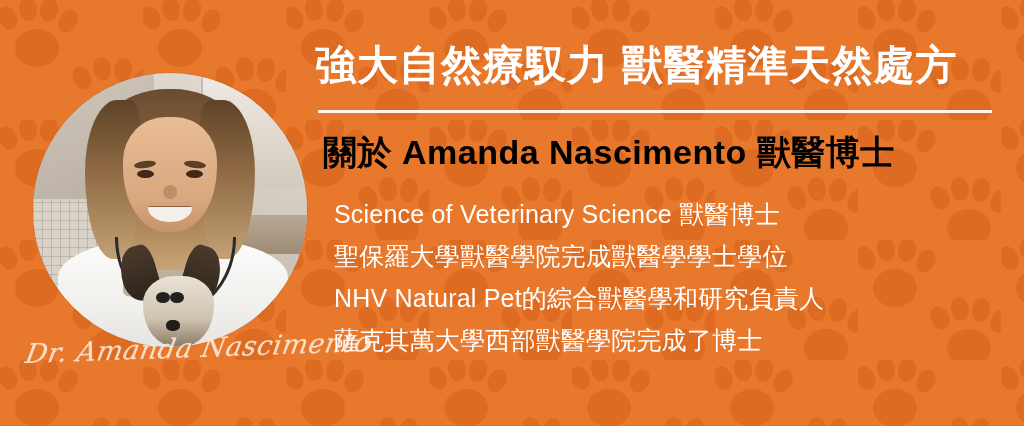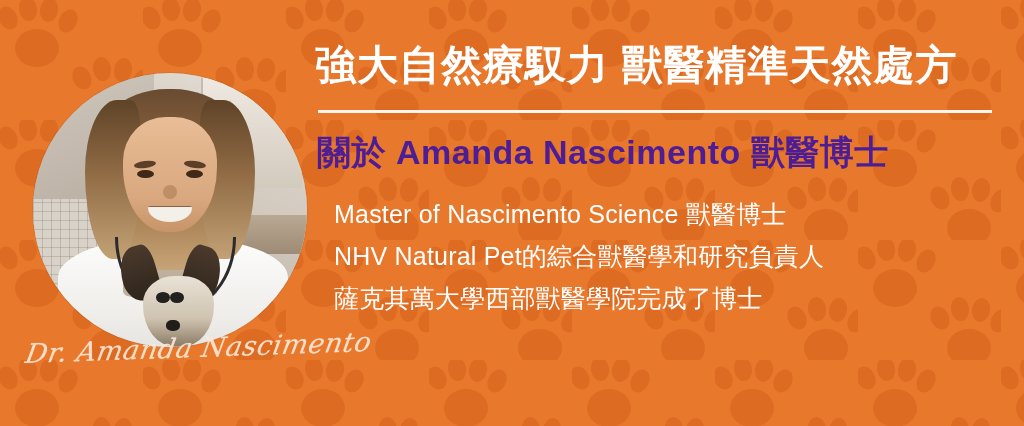--- a/index.html
+++ b/index.html
@@ -203,25 +203,25 @@
     position: absolute;
     left: 3px;
     top: 110px;
     width: 674px;
     height: 3px;
     background: #fdf6ef;
   }
 
   #subheadline {
     position: absolute;
-    left: 2px;
+    left: 8px;
     top: 130px;
     font-size: 34px;
     font-weight: bold;
-    color: #4c1d95;
+    color: #000000;
     letter-spacing: 0.5px;
     white-space: nowrap;
   }
 
   #bio-list {
     position: absolute;
     left: 19px;
     top: 193px;
     margin: 0;
     padding: 0;
@@ -296,19 +296,20 @@
 
   <div id="content">
 
     <div id="headline">強大自然療馭力 獸醫精準天然處方</div>
 
     <div id="divider"></div>
 
     <div id="subheadline">關於 Amanda Nascimento 獸醫博士</div>
 
     <ul id="bio-list">
-      <li>Master of Nascimento Science 獸醫博士</li>
+      <li>Science of Veterinary Science 獸醫博士</li>
+      <li>聖保羅大學獸醫學院完成獸醫學學士學位</li>
       <li>NHV Natural Pet的綜合獸醫學和研究負責人</li>
       <li>薩克其萬大學西部獸醫學院完成了博士</li>
     </ul>
 
   </div>
 </div>
 
 </body></html>

